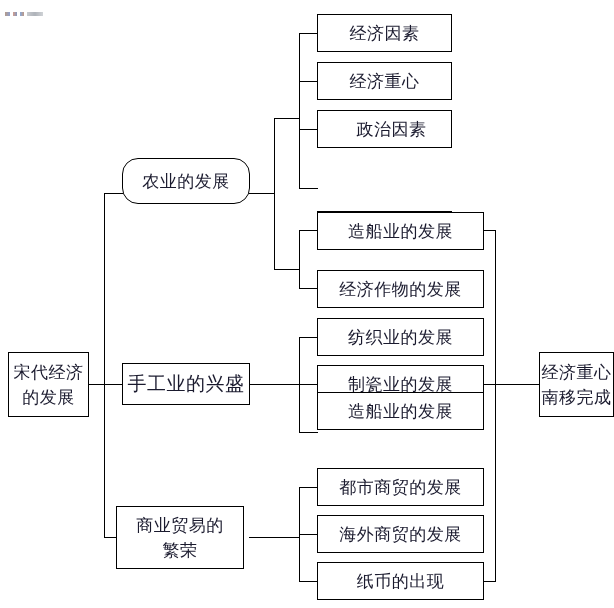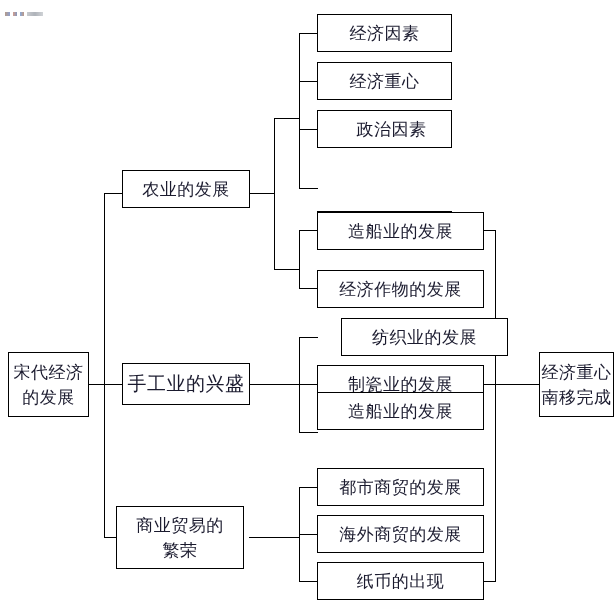--- a/index.html
+++ b/index.html
@@ -111,21 +111,21 @@
   <div class="line hline" style="left:484px; top:230px; width:12px;"></div>
   <div class="line hline" style="left:484px; top:384px; width:12px;"></div>
   <div class="line hline" style="left:484px; top:581px; width:12px;"></div>
   <div class="line hline" style="left:495px; top:384px; width:44px;"></div>
 
   <div class="node two-line" style="left:8px; top:352px; width:81px; height:65px; flex-direction:column;">
     <span>宋代经济</span>
     <span>的发展</span>
   </div>
 
-  <div class="node" style="left:122px; top:170px; width:128px; height:38px;">
+  <div class="node" style="left:122px; top:158px; width:128px; height:46px;border-radius:16px;">
     <span>农业的发展</span>
   </div>
 
   <div class="node" style="left:122px; top:363px; width:128px; height:42px; font-size:19px;">
     <span>手工业的兴盛</span>
   </div>
 
   <div class="node two-line" style="left:116px; top:506px; width:128px; height:63px; flex-direction:column;">
     <span>商业贸易的</span>
     <span>繁荣</span>
@@ -144,21 +144,21 @@
     <span>政策倾向</span>
   </div>
 
   <div class="node" style="left:317px; top:212px; width:167px; height:38px;">
     <span>造船业的发展</span>
   </div>
   <div class="node" style="left:317px; top:270px; width:167px; height:38px;">
     <span>经济作物的发展</span>
   </div>
 
-  <div class="node" style="left:317px; top:318px; width:167px; height:38px;margin-left:24px;">
+  <div class="node" style="left:317px; top:318px; width:167px; height:38px;">
     <span>纺织业的发展</span>
   </div>
   <div class="node" style="left:317px; top:365px; width:167px; height:38px;">
     <span>制瓷业的发展</span>
   </div>
   <div class="node" style="left:317px; top:392px; width:167px; height:38px;">
     <span>造船业的发展</span>
   </div>
 
   <div class="node" style="left:317px; top:468px; width:167px; height:38px;">

